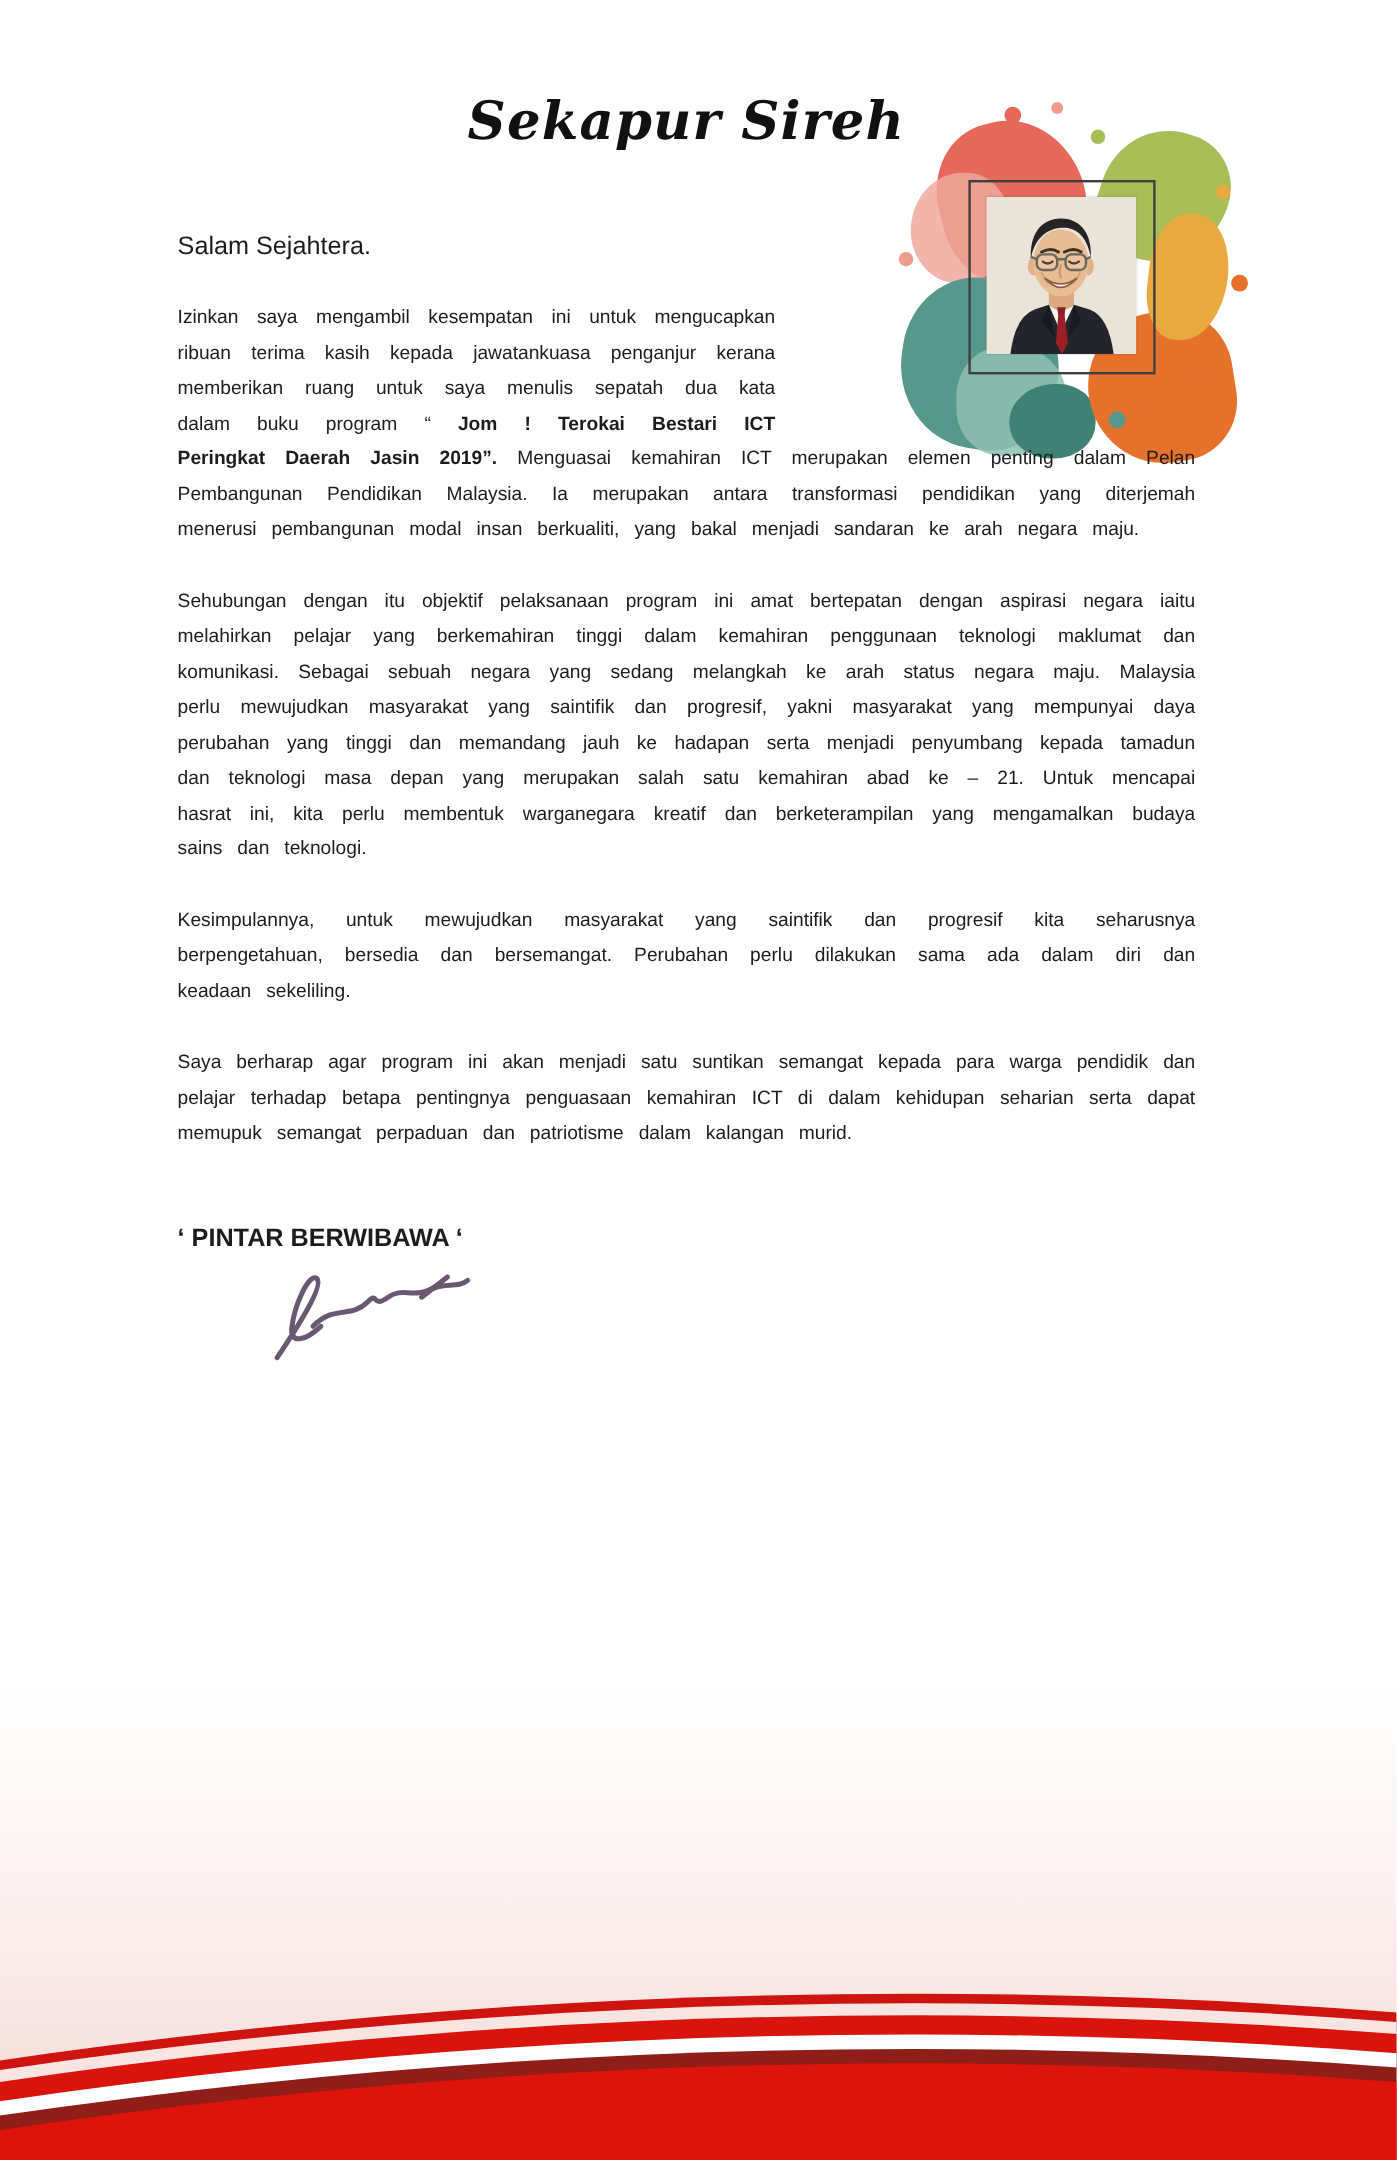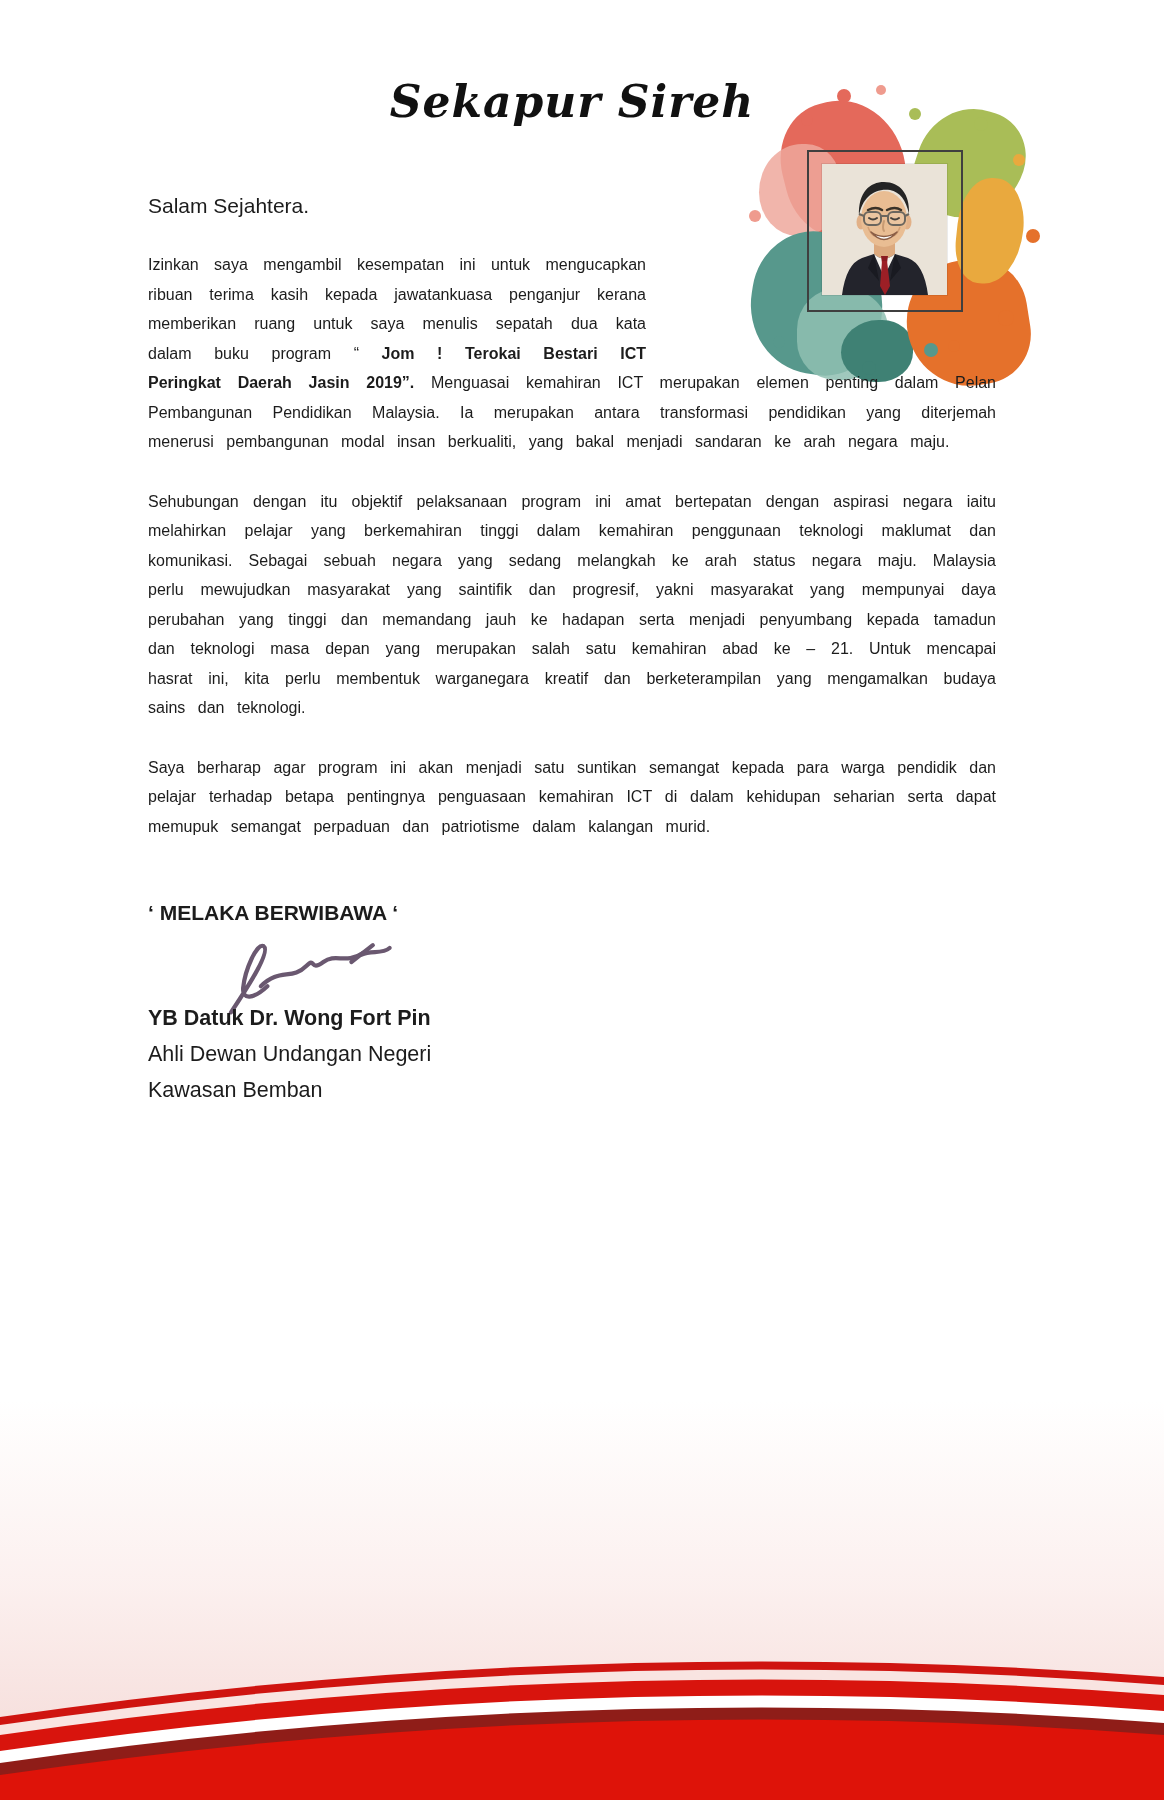--- a/index.html
+++ b/index.html
@@ -160,43 +160,39 @@
 
   <div class="content">
     <h1 class="title">Sekapur Sireh</h1>
 
     <p class="greeting">Salam Sejahtera.</p>
 
     <p class="para"><span class="wrap-spacer"></span><span>Izinkan saya mengambil kesempatan ini untuk mengucapkan ribuan terima kasih kepada jawatankuasa penganjur kerana memberikan ruang untuk saya menulis sepatah dua kata dalam buku program “ </span><b>Jom ! Terokai Bestari ICT Peringkat Daerah Jasin 2019”.</b><span> Menguasai kemahiran ICT merupakan elemen penting dalam Pelan Pembangunan Pendidikan Malaysia. Ia merupakan antara transformasi pendidikan yang diterjemah menerusi pembangunan modal insan berkualiti, yang bakal menjadi sandaran ke arah negara maju.</span></p>
 
     <p class="para">Sehubungan dengan itu objektif pelaksanaan program ini amat bertepatan dengan aspirasi negara iaitu melahirkan pelajar yang berkemahiran tinggi dalam kemahiran penggunaan teknologi maklumat dan komunikasi. Sebagai sebuah negara yang sedang melangkah ke arah status negara maju. Malaysia perlu mewujudkan masyarakat yang saintifik dan progresif, yakni masyarakat yang mempunyai daya perubahan yang tinggi dan memandang jauh ke hadapan serta menjadi penyumbang kepada tamadun dan teknologi masa depan yang merupakan salah satu kemahiran abad ke – 21. Untuk mencapai hasrat ini, kita perlu membentuk warganegara kreatif dan berketerampilan yang mengamalkan budaya sains dan teknologi.</p>
 
+    <p class="para">Kesimpulannya, untuk mewujudkan masyarakat yang saintifik dan progresif kita seharusnya berpengetahuan, bersedia dan bersemangat. Perubahan perlu dilakukan sama ada dalam diri dan keadaan sekeliling.</p>
 
     <p class="para">Saya berharap agar program ini akan menjadi satu suntikan semangat kepada para warga pendidik dan pelajar terhadap betapa pentingnya penguasaan kemahiran ICT di dalam kehidupan seharian serta dapat memupuk semangat perpaduan dan patriotisme dalam kalangan murid.</p>
 
     <div class="slogans">
-      <div>‘ MELAKA BERWIBAWA ‘</div>
+      <div>‘ PINTAR BERWIBAWA ‘</div>
     </div>
 
     <div class="signature-wrap">
       <svg width="215" height="84" viewBox="0 0 220 90">
         <g stroke="#6a5870" stroke-width="4.5" fill="none" stroke-linecap="round">
           <path d="M28,84 C52,48 70,18 63,13 C56,9 43,38 41,58 C40,71 52,70 67,56"></path>
           <path d="M60,56 C80,36 93,50 109,34 C119,24 112,41 127,30 C141,20 150,33 170,20"></path>
           <path d="M157,30 L180,12"></path>
           <path d="M168,22 C178,17 190,22 198,15"></path>
         </g>
       </svg>
     </div>
 
-    <div class="signatory">
-      <div class="name">YB Datuk Dr. Wong Fort Pin</div>
-      <div>Ahli Dewan Undangan Negeri</div>
-      <div>Kawasan Bemban</div>
-    </div>
   </div>
 
   <div class="bottom-fade"></div>
   <svg class="bottom-wave" viewBox="0 0 1164 250" preserveAspectRatio="none">
     <path d="M0,167 Q582,82 1164,127 L1164,250 L0,250 Z" fill="#cf1410"></path>
     <path d="M0,175 Q582,90 1164,135 L1164,250 L0,250 Z" fill="#f9e4e1"></path>
     <path d="M0,185 Q582,100 1164,145 L1164,250 L0,250 Z" fill="#d8140d"></path>
     <path d="M0,201 Q582,116 1164,161 L1164,250 L0,250 Z" fill="#ffffff"></path>
     <path d="M0,213 Q582,128 1164,173 L1164,250 L0,250 Z" fill="#8f1d18"></path>
     <path d="M0,225 Q582,140 1164,185 L1164,250 L0,250 Z" fill="#de1309"></path>

